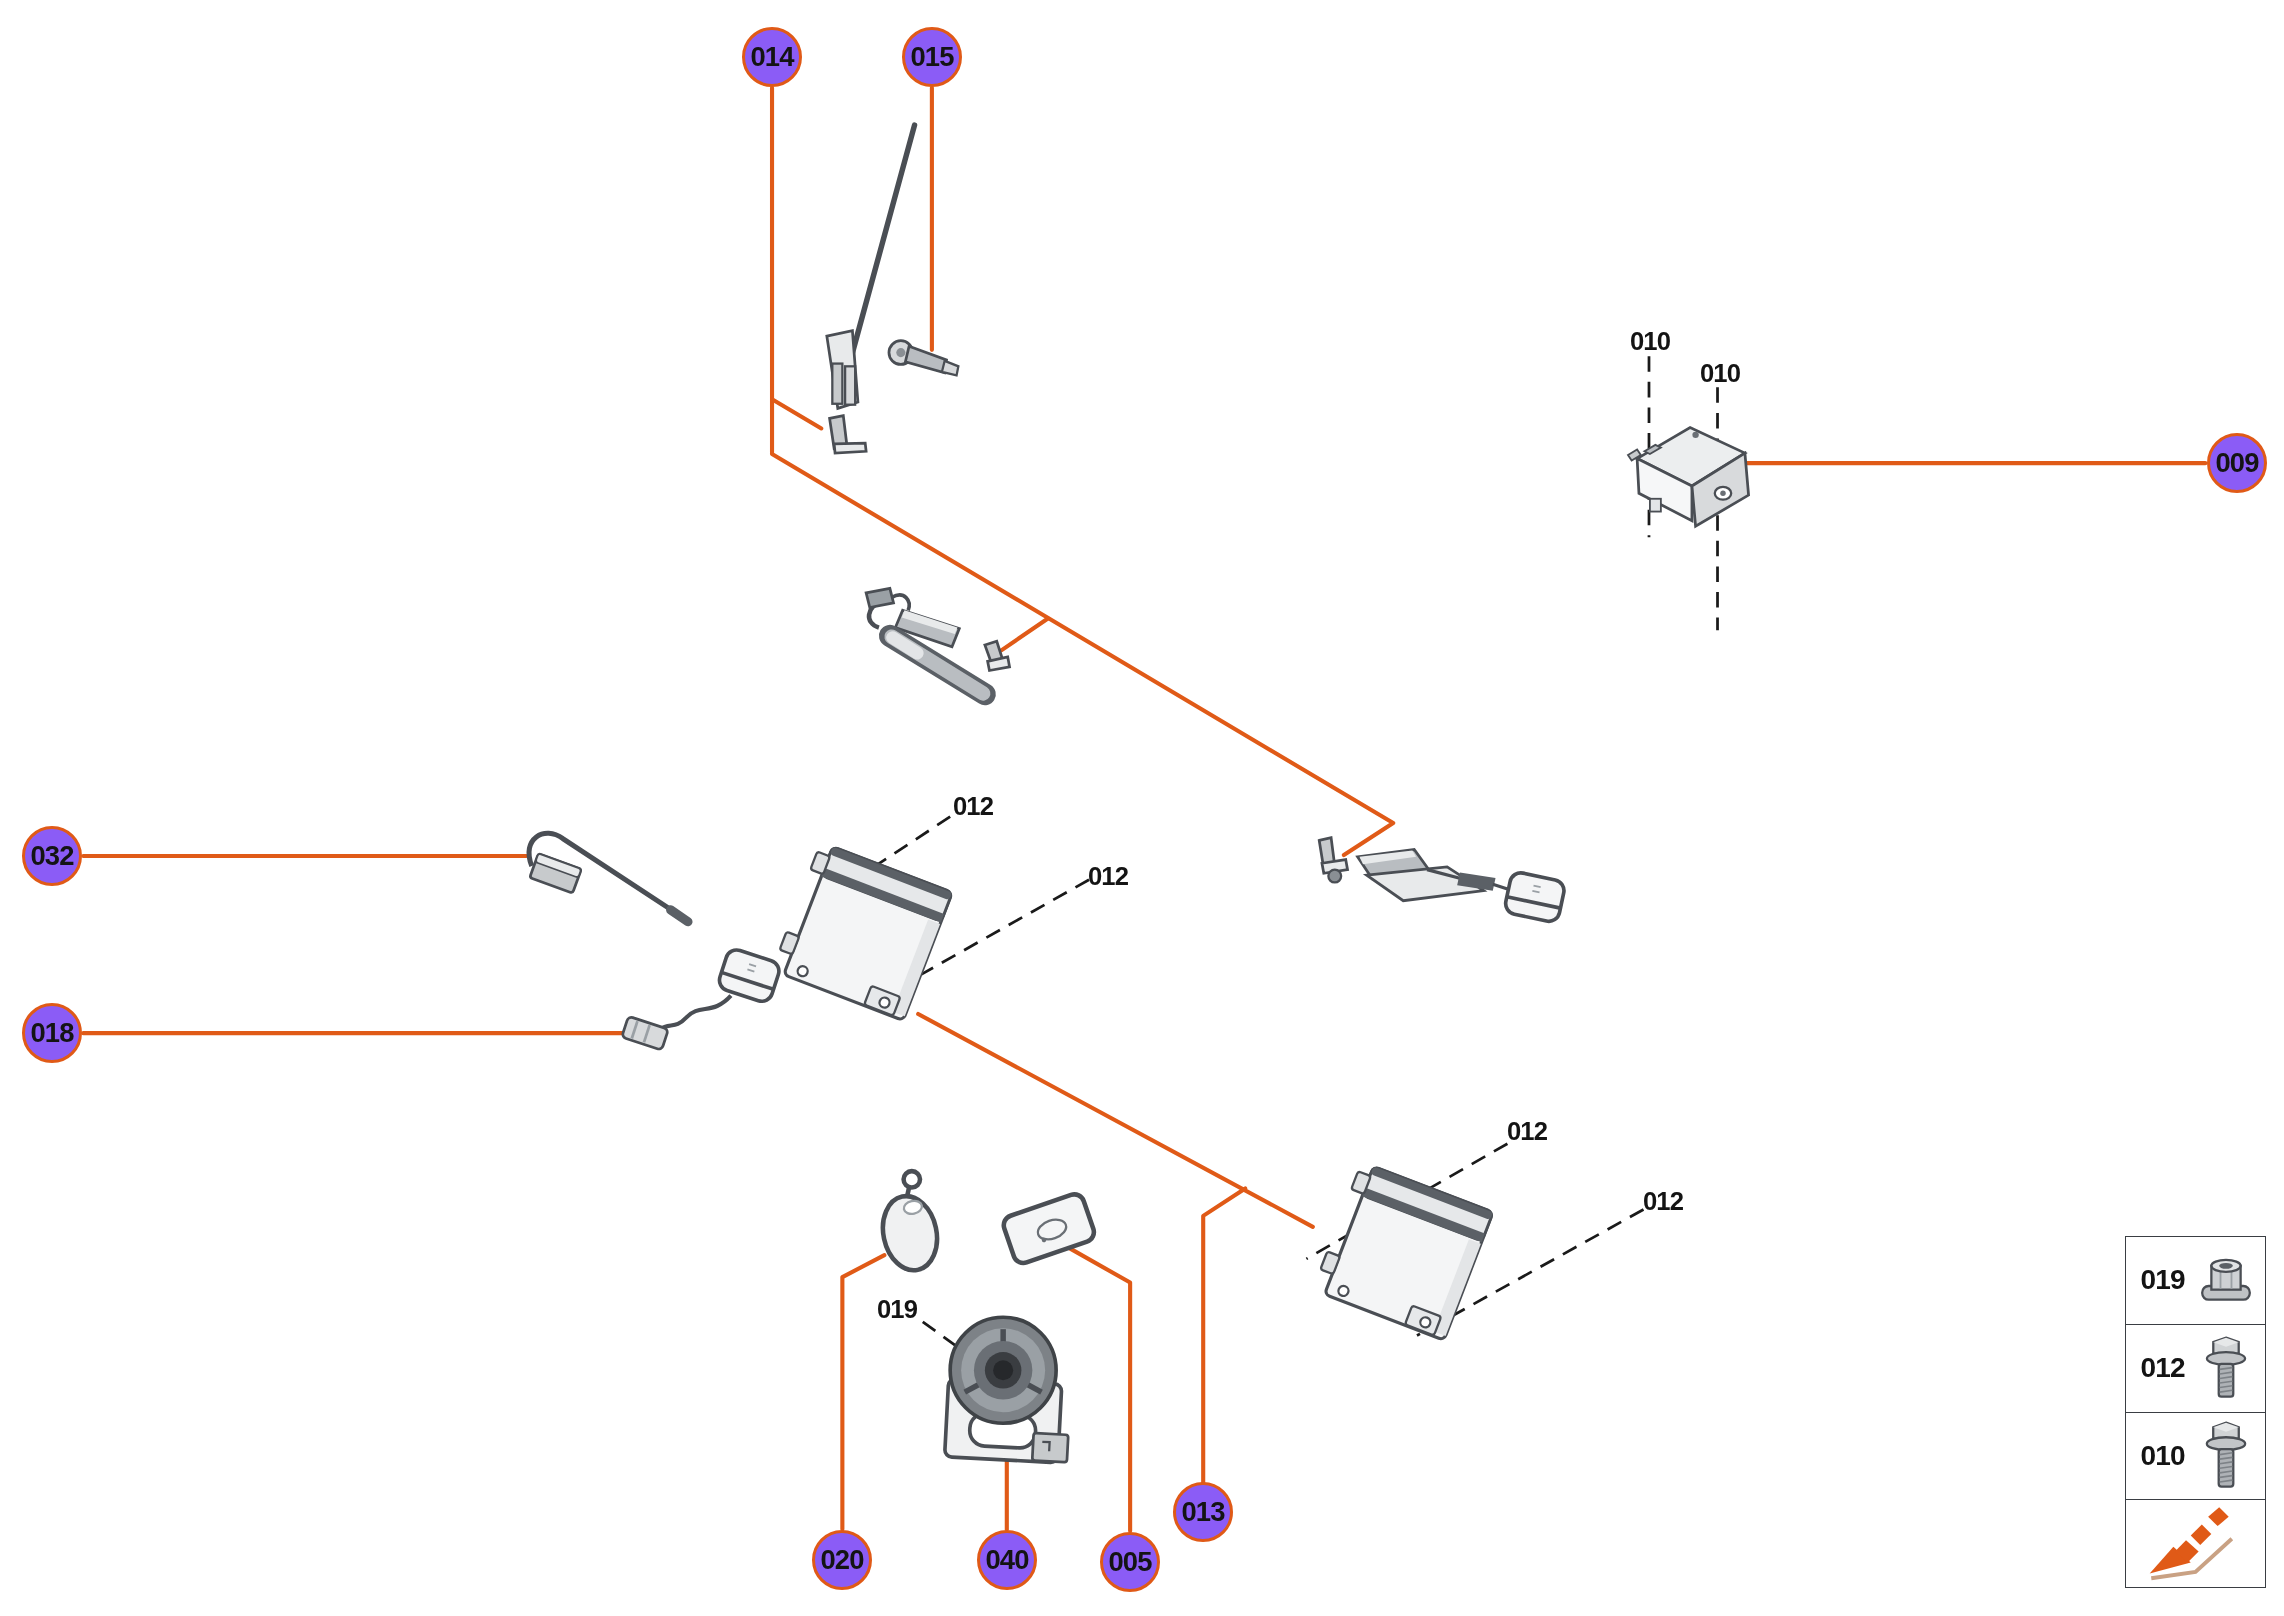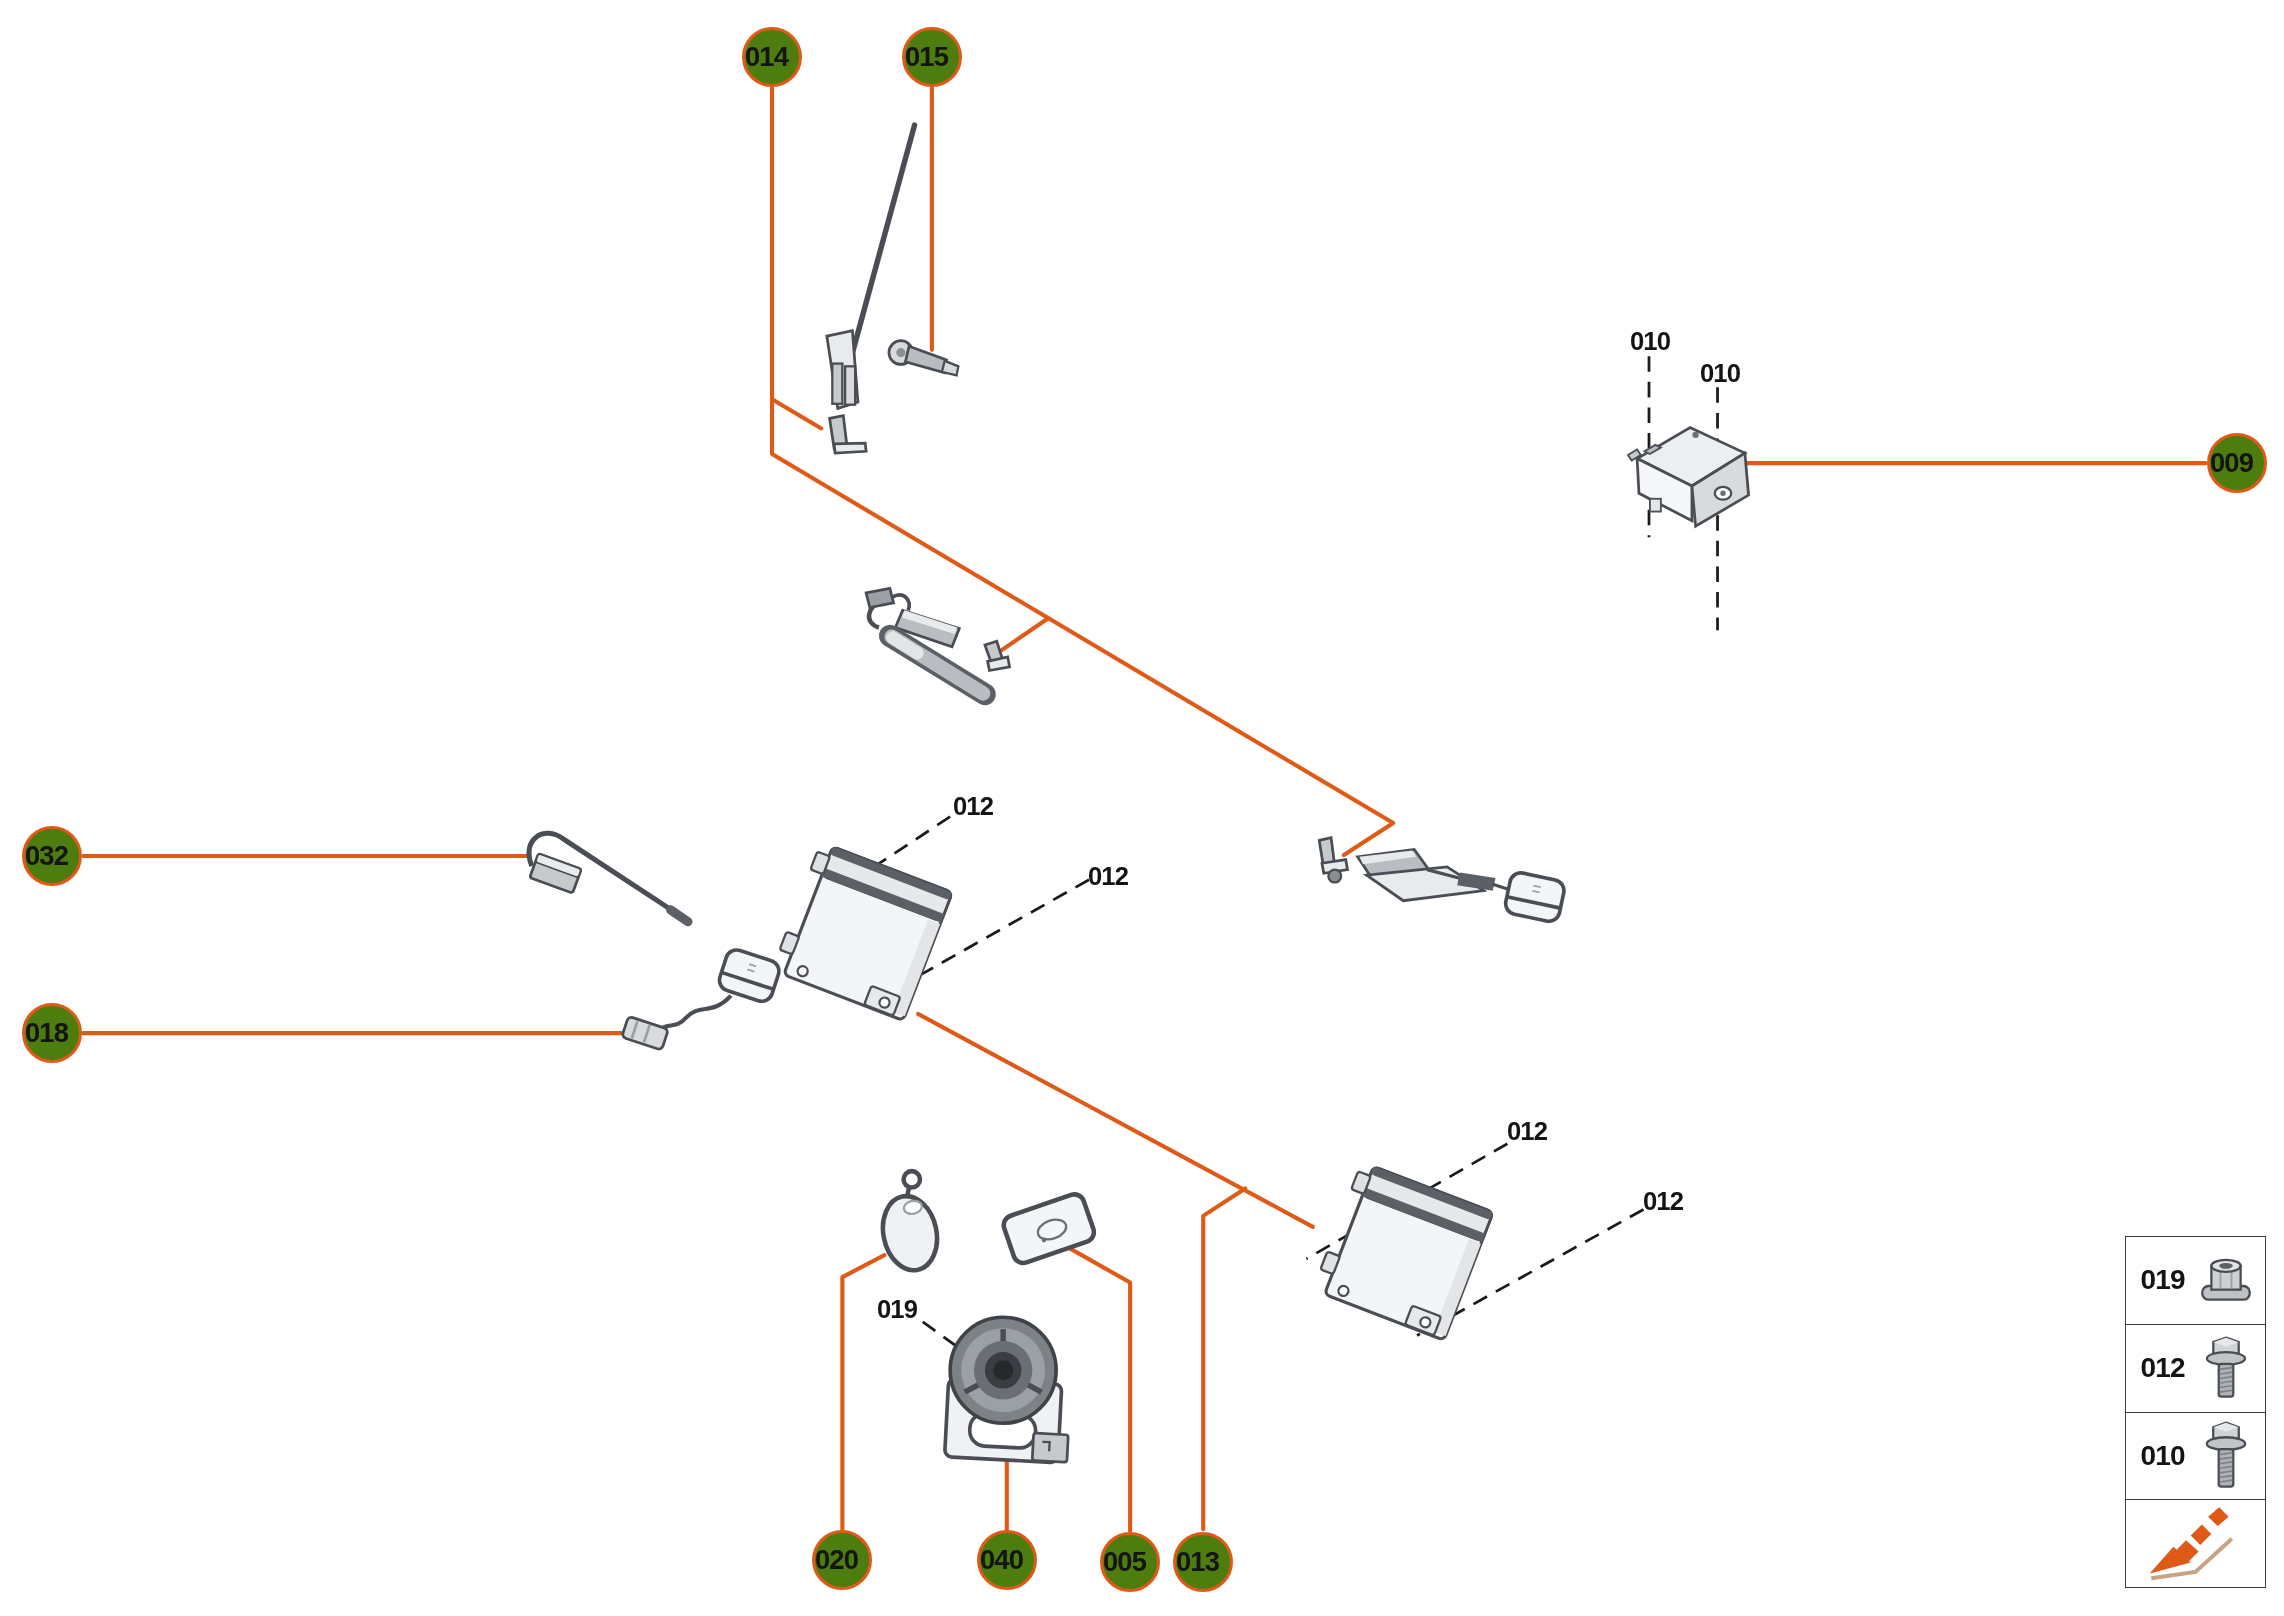--- a/index.html
+++ b/index.html
@@ -3,22 +3,22 @@
 <meta charset="utf-8">
 <style>
   html,body{margin:0;padding:0;background:#ffffff;}
   #stage{
     position:relative;width:2284px;height:1616px;background:#ffffff;overflow:hidden;
     font-family:"Liberation Sans", sans-serif;
   }
   svg.diagram{position:absolute;left:0;top:0;}
   .callout{
     position:absolute;width:60px;height:60px;box-sizing:border-box;
-    border:3.7px solid #e05a17;border-radius:50%;background:#4d7c0f;
-    display:flex;align-items:center;
+    border:3.7px solid #e05a17;border-radius:50%;background:#8b5cf6;
+    display:flex;align-items:center;justify-content:center;
     font-size:27.4px;font-weight:bold;color:#141414;letter-spacing:-0.9px;
     z-index:30;
   }
   .plabel{
     position:absolute;transform:translate(-50%,-50%);
     font-size:25.6px;font-weight:bold;color:#141414;letter-spacing:-0.9px;
     z-index:25;white-space:nowrap;
   }
   .legend{
     position:absolute;left:2125px;top:1236px;width:141px;height:352px;
@@ -229,21 +229,21 @@
     </div>
   <div class="callout" style="left:812px;top:1530px;">
       <span>020</span>
     </div>
   <div class="callout" style="left:977px;top:1530px;">
       <span>040</span>
     </div>
   <div class="callout" style="left:1100px;top:1532px;">
       <span>005</span>
     </div>
-  <div class="callout" style="left:1173px;top:1532px;">
+  <div class="callout" style="left:1173px;top:1482px;">
       <span>013</span>
     </div>
 
   <div class="plabel" style="left:973px;top:806px;">012</div>
   <div class="plabel" style="left:1108px;top:876px;">012</div>
   <div class="plabel" style="left:1527px;top:1131px;">012</div>
   <div class="plabel" style="left:1663px;top:1201px;">012</div>
   <div class="plabel" style="left:1650px;top:341px;">010</div>
   <div class="plabel" style="left:1720px;top:373px;">010</div>
   <div class="plabel" style="left:897px;top:1309px;">019</div>

